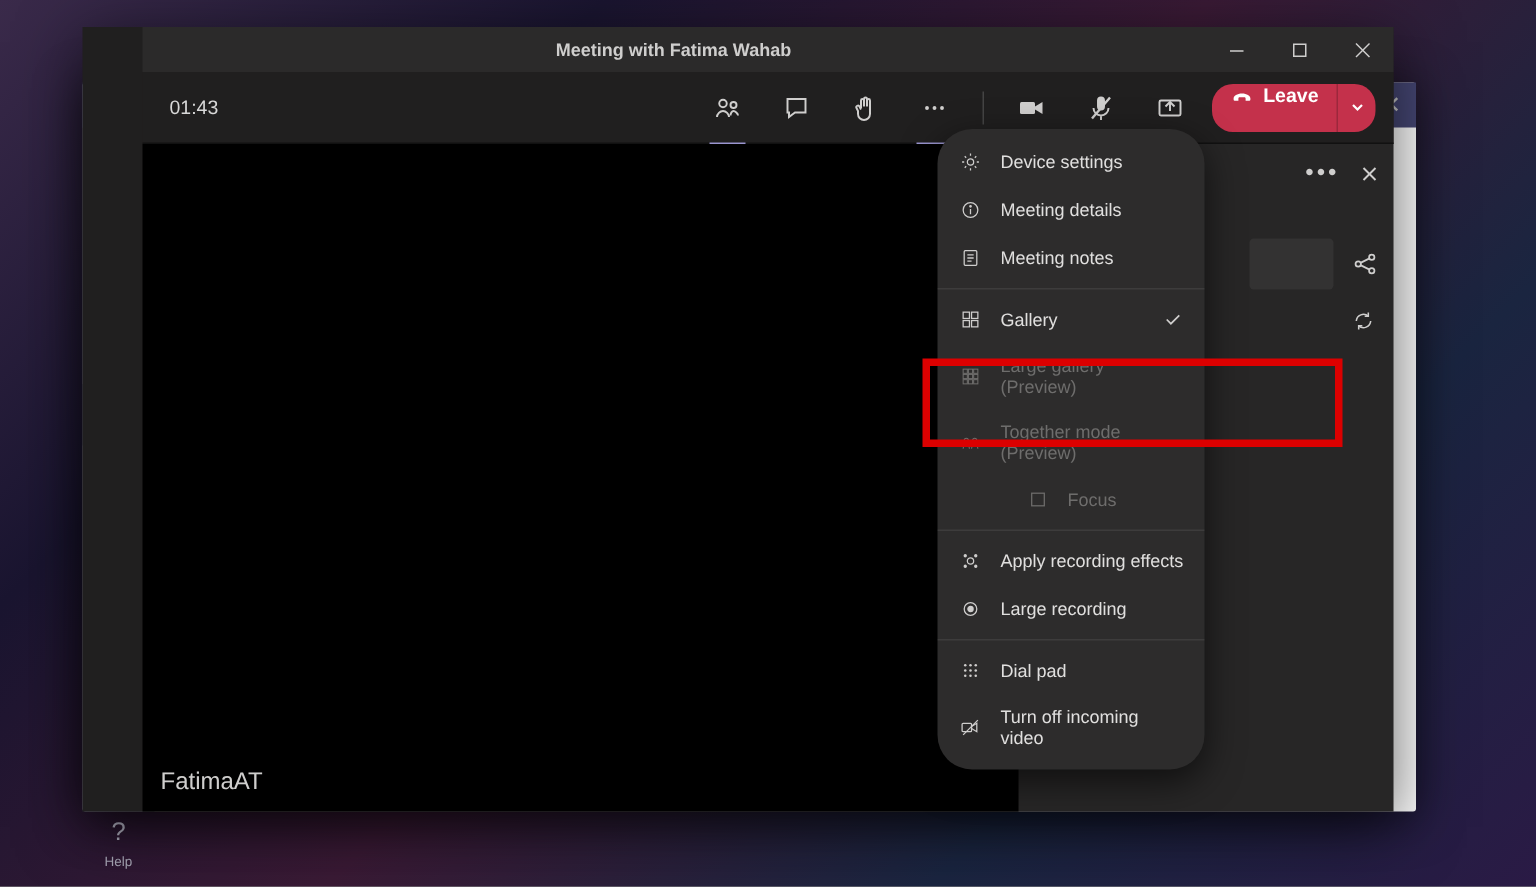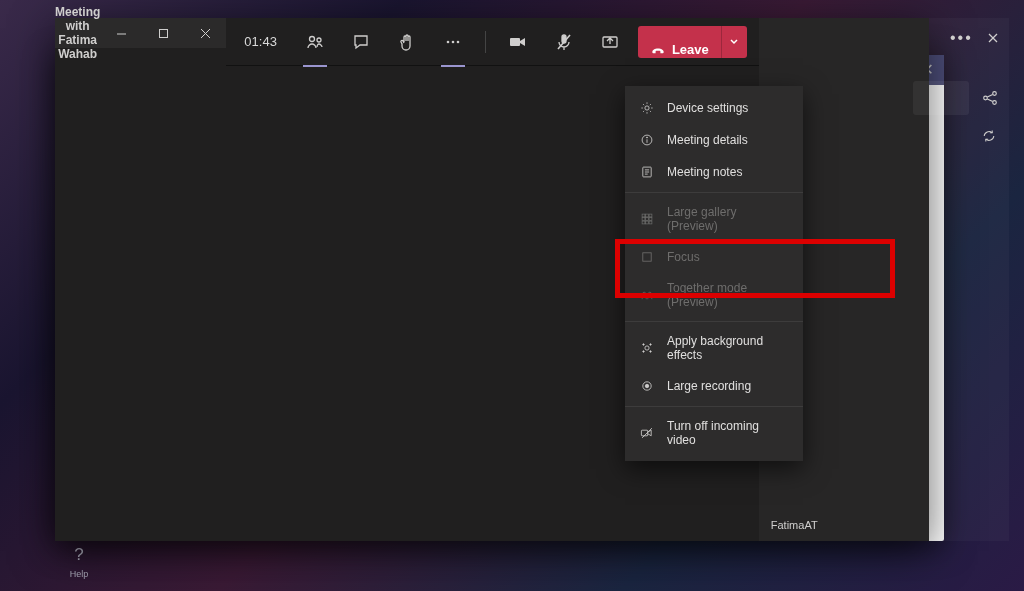--- a/index.html
+++ b/index.html
@@ -14,59 +14,59 @@
 
 .rail { position:absolute; left:55px; top:85px; width:48px; background:#33324a; display:flex; flex-direction:column; align-items:center; gap:14px; padding-top:6px; bottom:50px; font-size:9px; color:#a7a6b5; }
 .rail-item { display:flex; flex-direction:column; align-items:center; gap:4px; width:100%; padding:3px 0; cursor:pointer; position:relative; }
 .rail-item.selected { background:#3b3a52; color:#fff; }
 .rail-item .ic { font-size:17px; }
 .rail-item.badge::after { content:''; position:absolute; top:2px; right:11px; width:8px; height:8px; background:#c4314b; border-radius:50%; }
 .rail-spacer { flex:1; }
 .rail-more { font-size:18px; padding:4px 0; }
 
 
-.meeting { position:absolute; left:55px; right:95px; top:18px; height:523px; background:#201f1f; box-shadow:0 10px 40px rgba(0,0,0,.6); display:flex; flex-direction:row; }
+.meeting { position:absolute; left:55px; right:95px; top:18px; height:523px; background:#201f1f; box-shadow:0 10px 40px rgba(0,0,0,.6); display:flex; flex-direction:column;padding-left:40px; }
 
 
 .titlebar { height:30px; display:flex; align-items:center; color:#cfcecd; background:#2b2a2a; }
 .titlebar .title { flex:1; text-align:center; font-size:12px; font-weight:600; }
 .winbtns { display:flex; }
 .winbtns div { width:42px; height:30px; display:flex; align-items:center; justify-content:center; cursor:pointer; }
 .winbtns svg { stroke:#cfcecd; fill:none; stroke-width:1; }
 
 
 .toolbar { height:48px; display:flex; align-items:center; padding:0 12px 0 18px; gap:10px; background:#201f1f; border-bottom:1px solid #111; }
 .timer { color:#d8d8d8; font-size:13px; }
 .toolbar-spacer { flex:1; }
 .tool-btn { width:36px; height:36px; display:flex; align-items:center; justify-content:center; color:#cfcecd; cursor:pointer; border-radius:3px; position:relative; }
 .tool-btn.active::after { content:''; position:absolute; bottom:-7px; left:6px; right:6px; height:2px; background:#9a95cf; }
 .vdiv { width:1px; height:22px; background:#444; margin:0 4px; }
-.leave-btn { display:flex; align-items:flex-end; background:#c4314b; color:#fff; height:32px; border-radius:3px; cursor:pointer; }
+.leave-btn { display:flex; align-items:flex-start; background:#c4314b; color:#fff; height:32px; border-radius:14px; cursor:pointer; }
 .leave-btn .main { display:flex; align-items:center; gap:6px; padding:0 12px; font-size:13px; font-weight:600; }
 .leave-btn .chev { width:26px; display:flex; align-items:center; justify-content:center; border-left:1px solid rgba(0,0,0,.2); height:100%; }
 
 
 .body { flex:1; display:flex; position:relative; }
 .video { flex:1; background:#000; position:relative; }
-.participant { position:absolute; left:12px; bottom:10px; color:#cfcecd; font-size:11px;margin-top:43px; }
+.participant { position:absolute; left:12px; bottom:10px; color:#cfcecd; font-size:16px;margin-top:43px; }
 
 
 .rpanel { width:250px; background:rgba(255,255,255,.03); position:relative; display:flex; flex-direction:column; }
 .rpanel-head { height:40px; display:flex; align-items:center; justify-content:flex-end; gap:14px; padding:0 10px; color:#cfcecd; }
 .rpanel-head .dots { font-size:16px; letter-spacing:2px; cursor:pointer; }
 .rpanel-head .x { cursor:pointer; }
 .rpanel-body { flex:1; display:flex; align-items:center; justify-content:flex-end; padding:0 10px; gap:12px; }
 .muted-box { width:56px; height:34px; background:rgba(255,255,255,.06); border-radius:3px; }
 .share-ic { color:#cfcecd; cursor:pointer; }
 .sync-ic { position:absolute; right:12px; top:110px; color:#cfcecd; }
 
 
-.menu { position:absolute; left:625px; top:86px; width:178px; background:#2d2c2c; box-shadow:0 8px 24px rgba(0,0,0,.6); padding:6px 0; z-index:50; }
+.menu { position:absolute; left:625px; top:86px; width:178px; background:#2d2c2c; box-shadow:0 8px 24px rgba(0,0,0,.6); padding:6px 0; z-index:50;border-radius:23px; }
 .menu-item { display:flex; align-items:center; gap:12px; padding:8px 14px; color:#e0dfde; font-size:12px; cursor:pointer; }
-.menu-item.disabled { color:#6e6d6c; cursor:default; }
+.menu-item.disabled { color:#6e6d6c; cursor:default;justify-content:center; }
 .menu-item .mic { width:16px; height:16px; display:flex; align-items:center; justify-content:center; flex-shrink:0; }
 .menu-item .check { margin-left:auto; }
 .menu-sep { height:1px; background:rgba(255,255,255,.08); margin:4px 0; }
 
 
 .hl { position:absolute; left:615px; top:239px; width:280px; height:59px; border:5px solid #dc0000; z-index:60; pointer-events:none; }
 
 svg { display:block; }
 </style>
 </head>
@@ -266,77 +266,109 @@
       <svg width="14" height="14" viewBox="0 0 20 20" fill="none" stroke="#cfcecd" stroke-width="1.2">
           <rect x="4" y="3" width="12" height="14" rx="1"></rect>
           <line x1="7" y1="7" x2="13" y2="7"></line>
           <line x1="7" y1="10" x2="13" y2="10"></line>
           <line x1="7" y1="13" x2="11" y2="13"></line>
         </svg>
     </span>
     <span>Meeting notes</span>
   </div>
   <div class="menu-sep"></div>
+  <div class="menu-item">
+    <span class="mic">
+      <svg width="14" height="14" viewBox="0 0 20 20" fill="none" stroke="#cfcecd" stroke-width="1.2">
+          <rect x="3" y="3" width="6" height="6"></rect>
+          <rect x="11" y="3" width="6" height="6"></rect>
+          <rect x="3" y="11" width="6" height="6"></rect>
+          <rect x="11" y="11" width="6" height="6"></rect>
+        </svg>
+    </span>
+    <span>Gallery</span>
+    <span class="check">
+      <svg width="14" height="14" viewBox="0 0 20 20" fill="none" stroke="#cfcecd" stroke-width="1.6">
+          <path d="M4 10l4 4 8-8"></path>
+        </svg>
+    </span>
+  </div>
   <div class="menu-item disabled">
     <span class="mic">
       <svg width="14" height="14" viewBox="0 0 20 20" fill="none" stroke="#6e6d6c" stroke-width="1">
           <rect x="3" y="3" width="4" height="4"></rect>
           <rect x="8" y="3" width="4" height="4"></rect>
           <rect x="13" y="3" width="4" height="4"></rect>
           <rect x="3" y="8" width="4" height="4"></rect>
           <rect x="8" y="8" width="4" height="4"></rect>
           <rect x="13" y="8" width="4" height="4"></rect>
           <rect x="3" y="13" width="4" height="4"></rect>
           <rect x="8" y="13" width="4" height="4"></rect>
           <rect x="13" y="13" width="4" height="4"></rect>
         </svg>
     </span>
     <span>Large gallery (Preview)</span>
   </div>
   <div class="menu-item disabled">
     <span class="mic">
-      <svg width="14" height="14" viewBox="0 0 20 20" fill="none" stroke="#6e6d6c" stroke-width="1.2">
-          <rect x="4" y="4" width="12" height="12"></rect>
-        </svg>
-    </span>
-    <span>Focus</span>
-  </div>
-  <div class="menu-item disabled">
-    <span class="mic">
       <svg width="14" height="14" viewBox="0 0 20 20" fill="none" stroke="#6e6d6c" stroke-width="1">
           <circle cx="6" cy="8" r="2"></circle>
           <circle cx="14" cy="8" r="2"></circle>
           <path d="M3 16c0-2 1.5-4 3-4s3 2 3 4M11 16c0-2 1.5-4 3-4s3 2 3 4"></path>
         </svg>
     </span>
     <span>Together mode (Preview)</span>
+  </div>
+  <div class="menu-item disabled">
+    <span class="mic">
+      <svg width="14" height="14" viewBox="0 0 20 20" fill="none" stroke="#6e6d6c" stroke-width="1.2">
+          <rect x="4" y="4" width="12" height="12"></rect>
+        </svg>
+    </span>
+    <span>Focus</span>
   </div>
   <div class="menu-sep"></div>
   <div class="menu-item">
     <span class="mic">
       <svg width="14" height="14" viewBox="0 0 20 20" fill="none" stroke="#cfcecd" stroke-width="1.2">
           <circle cx="10" cy="10" r="3"></circle>
           <circle cx="5" cy="5" r="1" fill="#cfcecd"></circle>
           <circle cx="15" cy="5" r="1" fill="#cfcecd"></circle>
           <circle cx="5" cy="15" r="1" fill="#cfcecd"></circle>
           <circle cx="15" cy="15" r="1" fill="#cfcecd"></circle>
         </svg>
     </span>
-    <span>Apply background effects</span>
+    <span>Apply recording effects</span>
   </div>
   <div class="menu-item">
     <span class="mic">
       <svg width="14" height="14" viewBox="0 0 20 20" fill="none" stroke="#cfcecd" stroke-width="1.2">
           <circle cx="10" cy="10" r="6"></circle>
           <circle cx="10" cy="10" r="2.5" fill="#cfcecd"></circle>
         </svg>
     </span>
     <span>Large recording</span>
   </div>
   <div class="menu-sep"></div>
+  <div class="menu-item">
+    <span class="mic">
+      <svg width="14" height="14" viewBox="0 0 20 20" fill="#cfcecd">
+          <circle cx="5" cy="5" r="1.2"></circle>
+          <circle cx="10" cy="5" r="1.2"></circle>
+          <circle cx="15" cy="5" r="1.2"></circle>
+          <circle cx="5" cy="10" r="1.2"></circle>
+          <circle cx="10" cy="10" r="1.2"></circle>
+          <circle cx="15" cy="10" r="1.2"></circle>
+          <circle cx="5" cy="15" r="1.2"></circle>
+          <circle cx="10" cy="15" r="1.2"></circle>
+          <circle cx="15" cy="15" r="1.2"></circle>
+        </svg>
+    </span>
+    <span>Dial pad</span>
+  </div>
   <div class="menu-item">
     <span class="mic">
       <svg width="14" height="14" viewBox="0 0 20 20" fill="none" stroke="#cfcecd" stroke-width="1.2">
           <rect x="2" y="6" width="9" height="8" rx="1"></rect>
           <path d="M11 9l5-3v8l-5-3"></path>
           <line x1="3" y1="17" x2="17" y2="3"></line>
         </svg>
     </span>
     <span>Turn off incoming video</span>
   </div>

